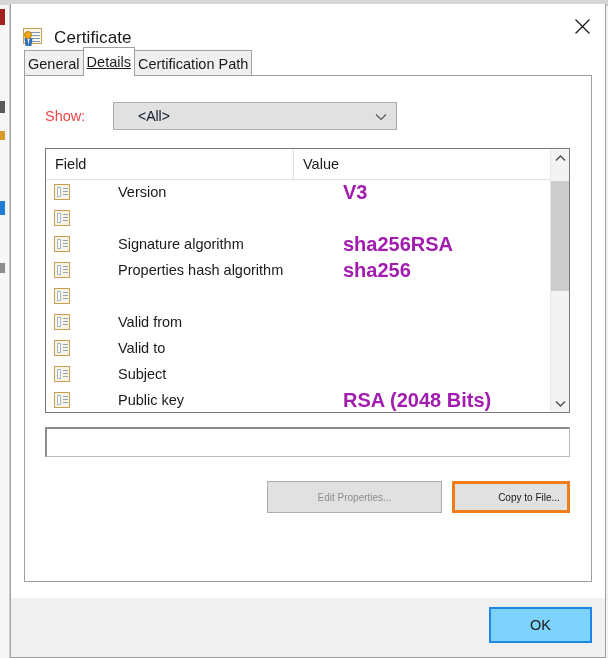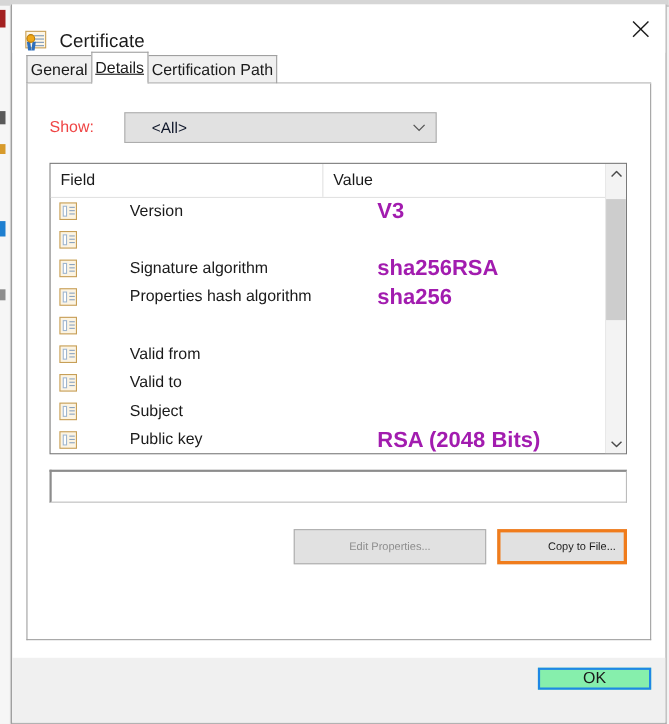--- a/index.html
+++ b/index.html
@@ -313,22 +313,22 @@
   
   .footer {
     position: absolute;
     left: 0; right: 0; bottom: 0;
     height: 59px;
     background: #f0f0f0;
   }
   .btn-ok {
     position: absolute;
     right: 13px; top: 9px;
-    width: 103px; height: 20px;
-    background: #86efac;
+    width: 103px; height: 36px;
+    background: #7dd3fc;
     border: 2px solid #1e87e5;
     box-sizing: border-box;
     display: flex; align-items: center; justify-content: center;
     font-size: 14.5px; color: #1a1a1a;
     cursor: default;
   }
 </style>
 </head>
 <body>
 

